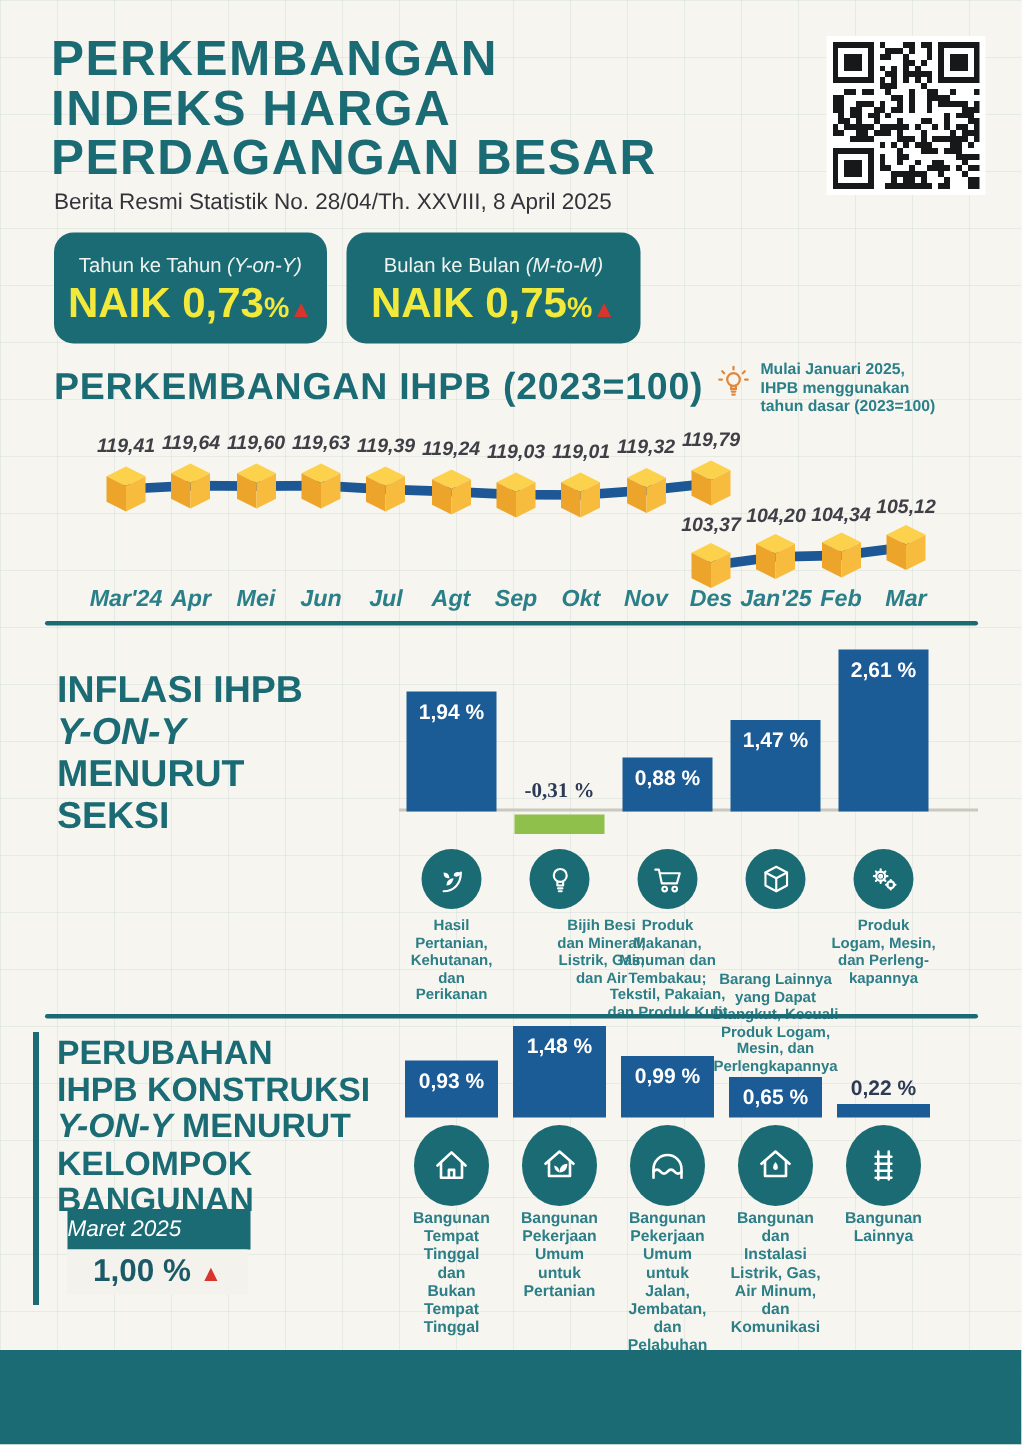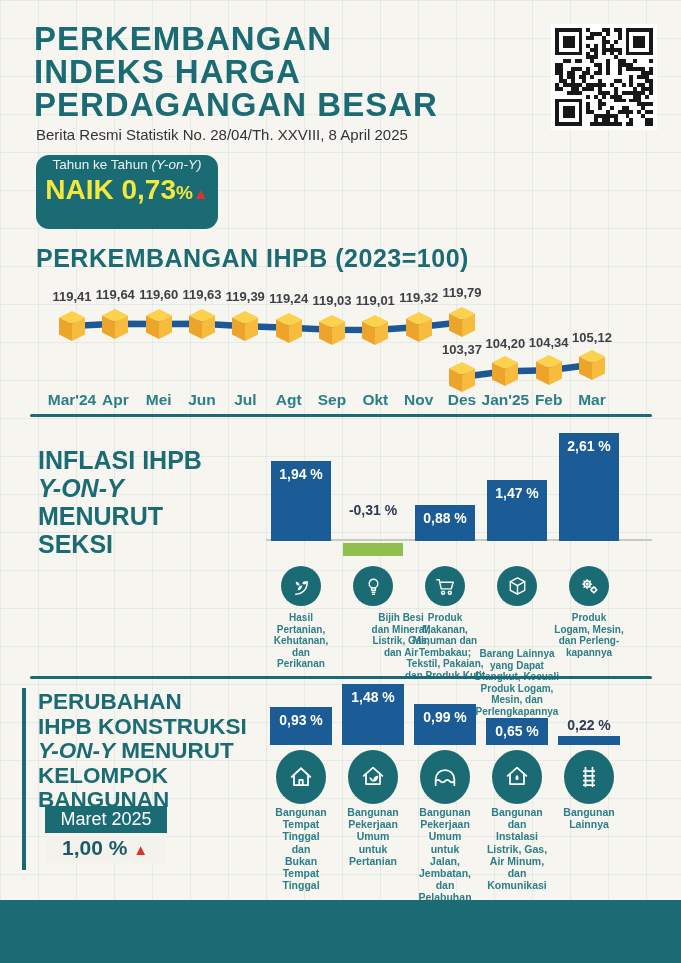--- a/index.html
+++ b/index.html
@@ -8,52 +8,52 @@
     background-image:linear-gradient(rgba(140,175,175,.16) 1px,transparent 1px),
                      linear-gradient(90deg,rgba(140,175,175,.16) 1px,transparent 1px);
     background-size:38px 38px;}
   .it{font-style:italic;}
   
   .title{position:absolute;left:34px;top:22px;color:#1a6b74;font-weight:800;font-size:33px;line-height:33px;letter-spacing:1px;}
   .subtitle{position:absolute;left:36px;top:126px;font-size:15px;color:#33333a;font-weight:500;}
   .qr{position:absolute;left:551px;top:24px;width:106px;height:106px;background:#fff;padding:4px;box-sizing:border-box;}
   
   .cards{position:absolute;top:155px;left:36px;display:flex;gap:13px;}
-  .card{background:#1a6b73;border-radius:13px;height:74px;color:#eef3f0;text-align:center;padding-top:2px;box-sizing:border-box;}
+  .card{background:#1a6b73;border-radius:13px;height:74px;color:#eef3f0;text-align:center;padding-top:14px;box-sizing:border-box;}
   .card:nth-child(1){width:182px;}.card:nth-child(2){width:196px;}.card:nth-child(3){width:196px;}
   .card-label{font-size:13.5px;}
   .card-value{margin-top:3px;color:#f2e93b;font-weight:800;font-size:28px;line-height:30px;white-space:nowrap;}
   .card-value .pct{font-size:19px;font-weight:700;}
   .tri{color:#d8352c;font-size:16px;}
   
   .s1-title{position:absolute;left:36px;top:244px;font-size:25px;font-weight:800;color:#1a6b74;letter-spacing:.5px;}
   .note{position:absolute;left:477px;top:240px;display:flex;gap:6px;}
   .note-text{font-size:10.5px;line-height:12.5px;color:#2a7f89;font-weight:700;}
-  .line-chart{position:absolute;left:0;top:280px;width:563px;height:135px;}
+  .line-chart{position:absolute;left:12px;top:280px;width:563px;height:135px;font-style:italic;}
   .lc-svg{position:absolute;left:0;top:0;}
   .lc-box{position:absolute;}
   .lc-val{position:absolute;transform:translateX(-50%);font-size:13px;font-weight:600;color:#3f3f47;white-space:nowrap;}
   .lc-month{position:absolute;transform:translateX(-50%);font-size:15.5px;font-weight:700;color:#2a7f89;white-space:nowrap;}
   .divider{position:absolute;left:30px;width:622px;height:3px;background:#1a6b74;border-radius:2px;}
   .d1{top:414px;}.d2{top:676px;}
   
   .s2-title{position:absolute;left:38px;top:446px;font-size:25px;line-height:28px;font-weight:800;color:#1a6b74;}
   .axis2{position:absolute;left:266px;top:539px;width:386px;height:2px;background:#c9c9c0;}
   .chart-layer{position:absolute;inset:0;pointer-events:none;}
   .bar{position:absolute;}
   .bar-label{position:absolute;transform:translateX(-50%);font-size:14px;font-weight:700;color:#fff;white-space:nowrap;}
   .bar-label.dark{color:#2c3a55;}
   .cat-icon{position:absolute;background:#1a6b73;border-radius:50%;display:flex;align-items:center;justify-content:center;}
   .cat-label{position:absolute;transform:translateX(-50%);text-align:center;color:#2c7e87;font-weight:600;white-space:pre;}
   .cat-label.s2{font-size:10px;line-height:11.5px;}
   .cat-label.s3{font-size:10.5px;line-height:12.2px;}
   
   .s3-accent{position:absolute;left:22px;top:688px;width:4px;height:182px;background:#1a6b74;}
   .s3-title{position:absolute;left:38px;top:690px;font-size:22.5px;line-height:24.5px;font-weight:800;color:#1a6b74;}
-  .badge{position:absolute;left:45px;top:806px;width:122px;height:27px;background:#1a6b73;color:#fff;font-size:18px;line-height:27px;text-align:center;}
+  .badge{position:absolute;left:45px;top:806px;width:122px;height:27px;background:#1a6b73;color:#fff;font-size:15px;line-height:27px;text-align:left;font-style:italic;}
   .badge-value{position:absolute;left:45px;top:833px;width:120px;height:30px;background:#f3f2ec;color:#1d5a68;font-weight:800;font-size:21px;line-height:30px;text-align:center;white-space:nowrap;}
   .badge-value .tri{font-size:15px;}
   
   .footer{position:absolute;left:0;top:900px;width:681px;height:63px;background:#1a6b73;}
 </style>
 </head>
 <body>
 
 <div class="page">
 
@@ -378,23 +378,41 @@
         <rect x="19" y="24" width="1" height="1"></rect>
         <rect x="23" y="24" width="1" height="1"></rect>
         <rect x="24" y="24" width="1" height="1"></rect>
       </svg></div>
 
   <div class="cards">
     <div class="card">
       <div class="card-label"><span>Tahun ke Tahun </span><span class="it">(Y-on-Y)</span></div>
       <div class="card-value"><span>NAIK</span> <span>0,73</span><span class="pct">%</span><span class="tri">▲</span></div>
     </div>
+    <div class="card">
+      <div class="card-label"><span>Bulan ke Bulan </span><span class="it">(M-to-M)</span></div>
+      <div class="card-value"><span>NAIK</span> <span>0,75</span><span class="pct">%</span><span class="tri">▲</span></div>
+    </div>
   </div>
 
   <div class="s1-title">PERKEMBANGAN IHPB (2023=100)</div>
+  <div class="note">
+    <span>
+      <svg width="24" height="30" viewBox="0 0 24 24" fill="none" stroke="#E0873C" stroke-width="1.5" stroke-linecap="round">
+        <path d="M12 1.5v1.8M4.5 4.5l1.3 1.3M19.5 4.5l-1.3 1.3M2.5 10h1.8M19.7 10h1.8"></path>
+        <circle cx="12" cy="10" r="4.2"></circle>
+          <path d="M10.4 14v2.2h3.2V14M10.8 18h2.4M11.2 20h1.6"></path>
+      </svg>
+    </span>
+    <div class="note-text">
+      <div>Mulai Januari 2025,</div>
+      <div>IHPB menggunakan</div>
+      <div>tahun dasar (2023=100)</div>
+    </div>
+  </div>
   <div class="line-chart">
       <div class="lc-svg"><svg width="681" height="135">
           <polyline points="72,46.000000000000085 115.333,43.700000000000045 158.666,44.10000000000011 201.999,43.8000000000001 245.332,46.200000000000045 288.66499999999996,47.7000000000001 331.998,49.80000000000004 375.331,50 418.664,46.90000000000012 461.99699999999996,42.19999999999999" fill="none" stroke="#1D5795" stroke-width="6.5" stroke-linecap="round" stroke-linejoin="round"></polyline>
           <polyline points="461.99699999999996,97 505.33,91.19000000000001 548.663,90.21000000000001 591.996,84.75" fill="none" stroke="#1D5795" stroke-width="6.5" stroke-linecap="round" stroke-linejoin="round"></polyline>
         </svg></div>
       <div class="lc-box" style="left: 57px; top: 30px;"><svg width="30" height="32" viewBox="0 0 30 32">
           <polygon points="15,1 28,7.5 15,14 2,7.5" fill="#FCD14B"></polygon>
           <polygon points="2,7.5 15,14 15,31 2,24.5" fill="#EDA42B"></polygon>
           <polygon points="28,7.5 15,14 15,31 28,24.5" fill="#F7BB3E"></polygon>
         </svg></div>
@@ -497,21 +515,21 @@
     <div>INFLASI IHPB</div>
     <div class="it">Y-ON-Y</div>
     <div>MENURUT</div>
     <div>SEKSI</div>
   </div>
   <div class="axis2"></div>
   <div class="chart-layer">
       <div class="bar" style="left: 271px; width: 60px; height: 79.928px; top: 461.072px; background: rgb(27, 91, 150);"></div>
       <div class="bar-label" style="left: 301px; top: 466.072px;">1,94 %</div>
       <div class="bar" style="left: 343px; width: 60px; height: 12.772px; top: 543px; background: rgb(143, 192, 76);"></div>
-      <div class="bar-label dark" style="left: 373px; top: 502px;">-0,31 %</div>
+      <div class="bar-label dark" style="left: 373px; top: 520px; font-family: Liberation Serif, serif;">-0,31 %</div>
       <div class="bar" style="left: 415px; width: 60px; height: 36.256px; top: 504.744px; background: rgb(27, 91, 150);"></div>
       <div class="bar-label" style="left: 445px; top: 509.744px;">0,88 %</div>
       <div class="bar" style="left: 487px; width: 60px; height: 60.564px; top: 480.436px; background: rgb(27, 91, 150);"></div>
       <div class="bar-label" style="left: 517px; top: 485.436px;">1,47 %</div>
       <div class="bar" style="left: 559px; width: 60px; height: 107.532px; top: 433.468px; background: rgb(27, 91, 150);"></div>
       <div class="bar-label" style="left: 589px; top: 438.468px;">2,61 %</div>
     </div>
   <div class="chart-layer">
       <div class="cat-icon" style="left: 281px; top: 566px; width: 40px; height: 40px;">
         <svg width="23" height="23" viewBox="0 0 24 24" fill="none" stroke="#fff" stroke-width="1.5" stroke-linecap="round" stroke-linejoin="round">

